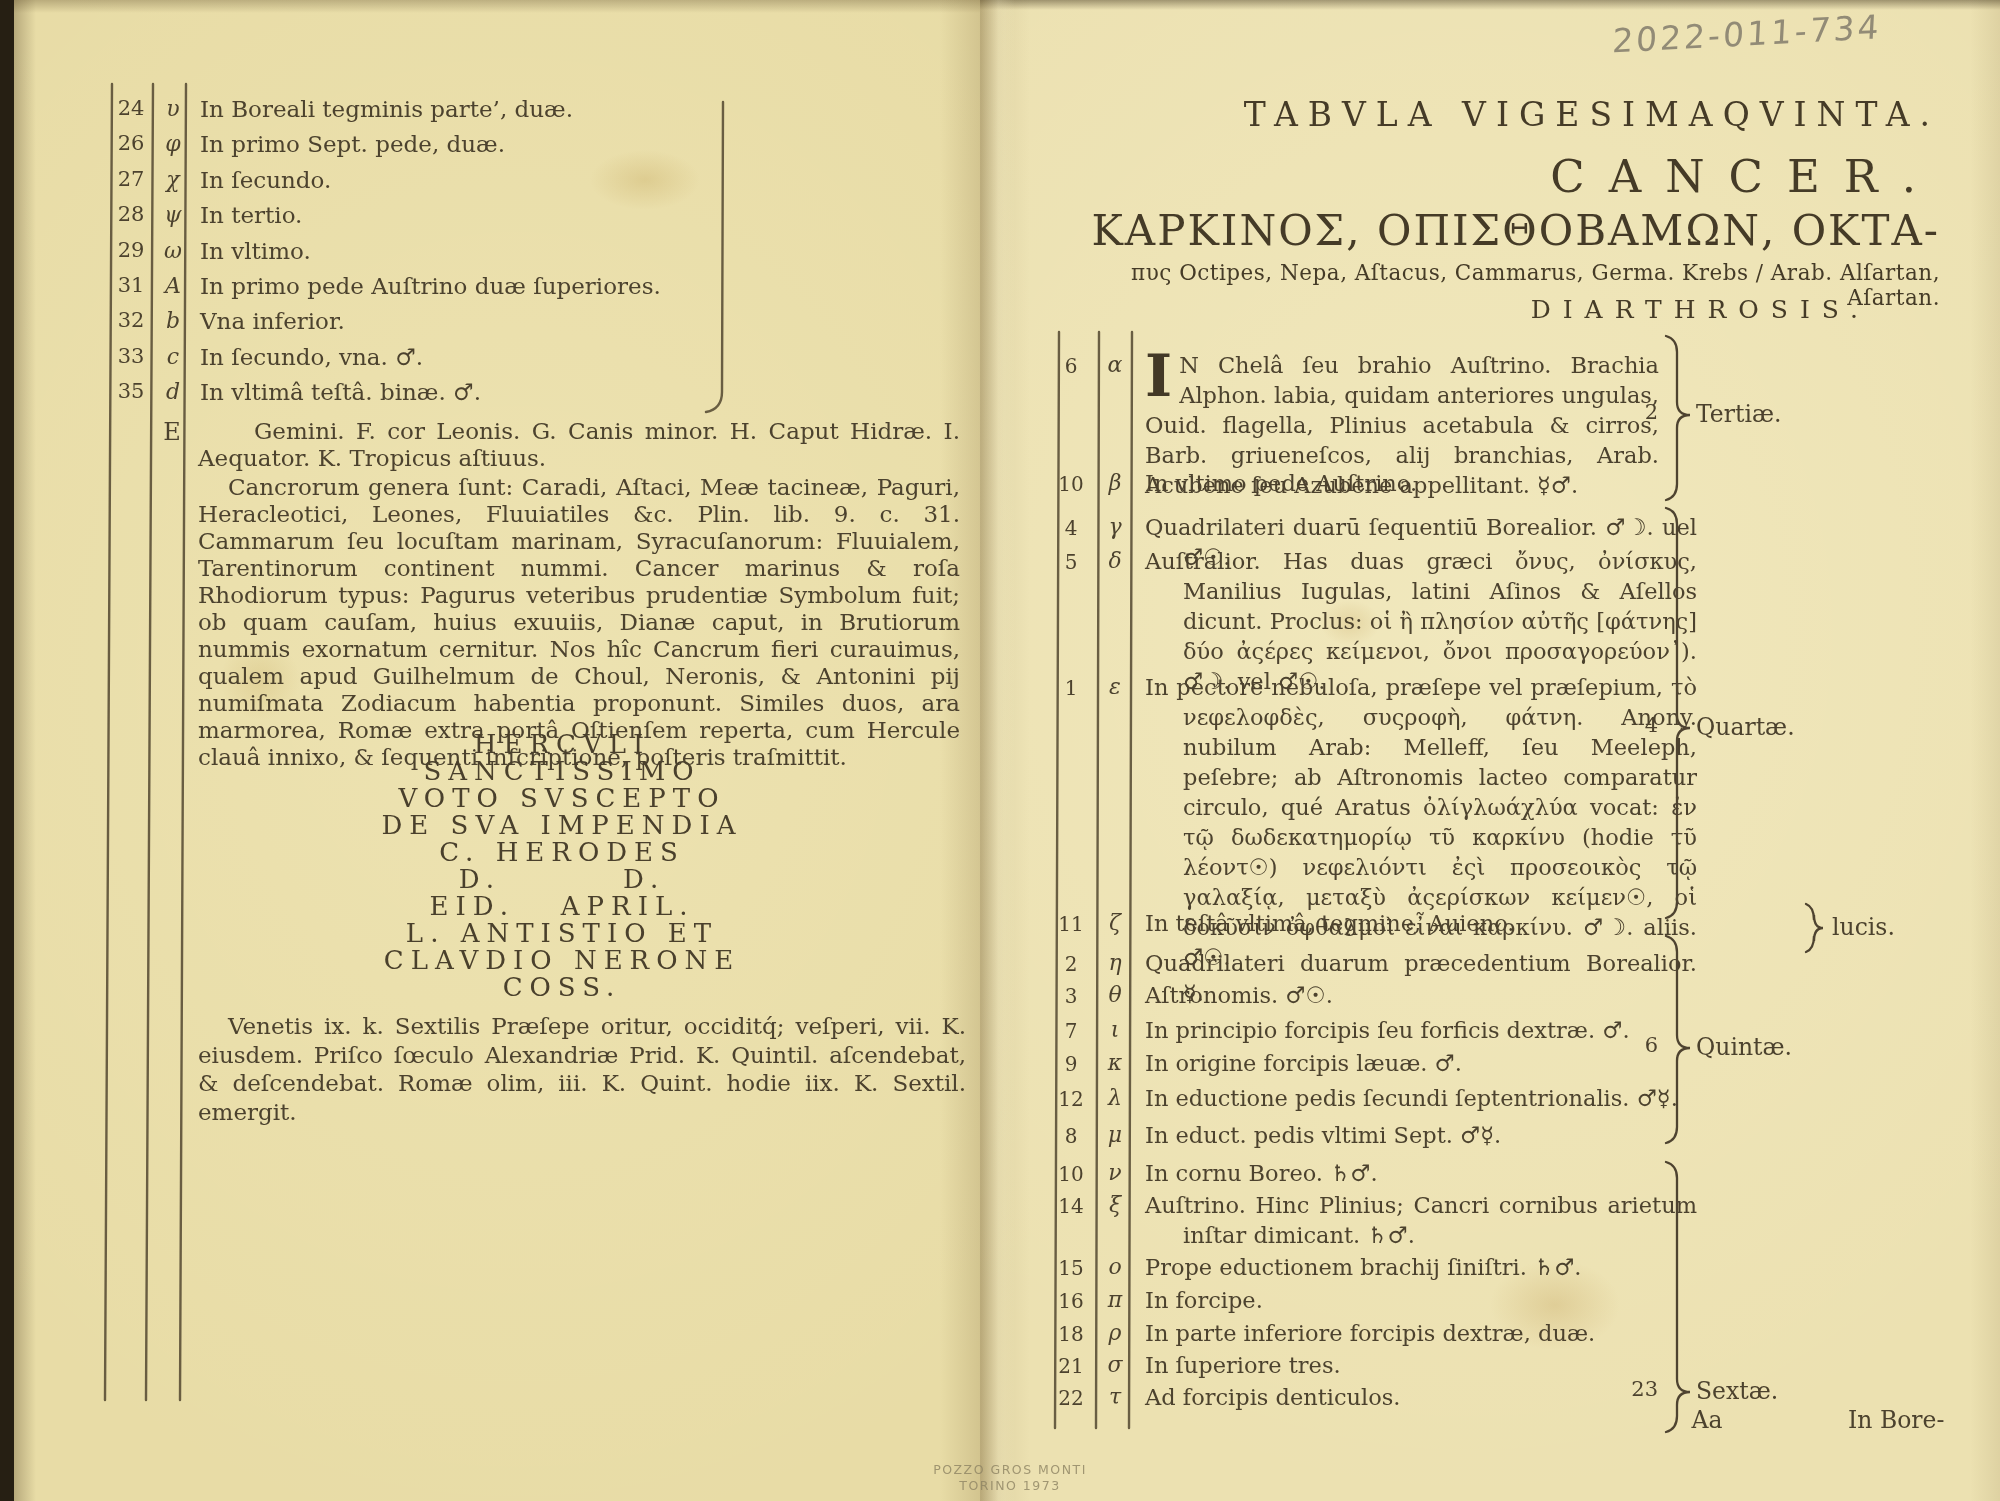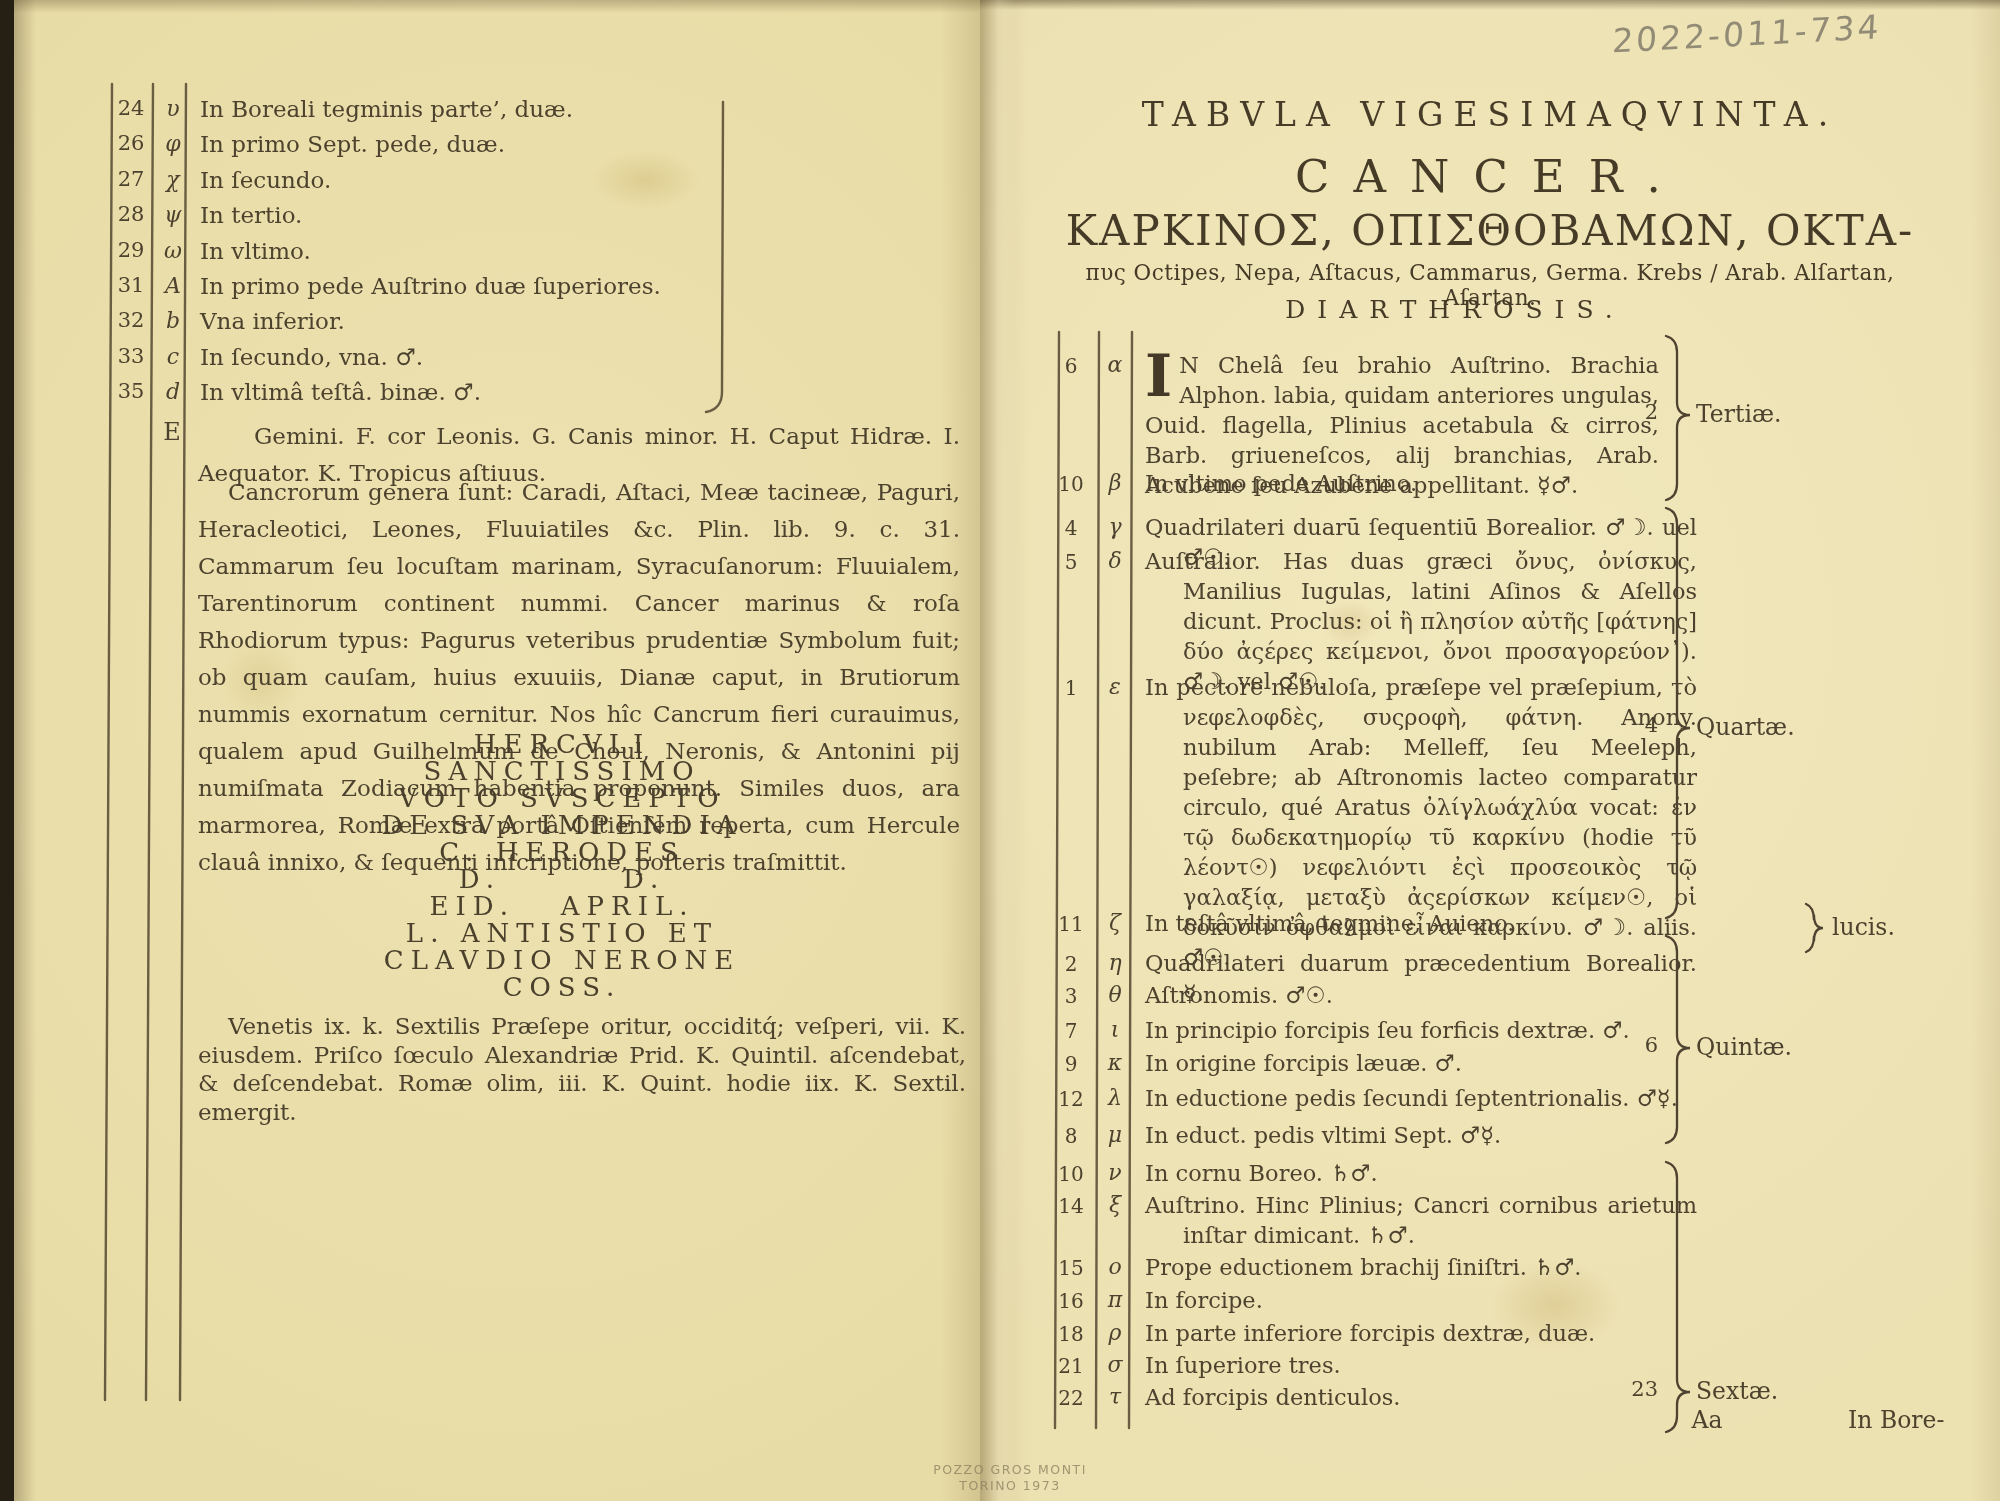--- a/index.html
+++ b/index.html
@@ -21,28 +21,28 @@
       #ece1b1;}
   .gutter{position:absolute;left:940px;top:0;width:75px;height:1501px;pointer-events:none;
     background:linear-gradient(90deg, rgba(130,108,58,0) 0%, rgba(130,108,58,.22) 55%, rgba(255,248,210,.22) 78%, rgba(130,108,58,0) 100%);}
   .fox{position:absolute;border-radius:50%;pointer-events:none;}
   
   .lrow{position:absolute;left:96px;width:880px;height:34px;}
   .lnum{position:absolute;left:16px;width:38px;text-align:center;font-size:21px;}
   .lglyph{position:absolute;left:62px;width:30px;text-align:center;font-size:22px;font-style:italic;}
   .ltext{position:absolute;left:104px;top:0;font-size:23px;white-space:nowrap;}
   .e-label{position:absolute;left:158px;top:418px;width:28px;text-align:center;font-size:24px;}
-  .para{position:absolute;font-size:23px;line-height:37px;text-align:justify;}
+  .para{position:absolute;font-size:23px;line-height:27px;text-align:justify;}
   .gemini{left:198px;top:418px;width:762px;text-indent:56px;}
   .cancrorum{left:198px;top:474px;width:762px;text-indent:30px;}
   .venetis{left:198px;top:1012px;width:768px;text-indent:30px;line-height:28.5px;}
   #inscription{position:absolute;left:312px;top:731px;width:500px;}
   .insc-line{white-space:pre;text-align:center;font-size:26px;letter-spacing:7px;line-height:27px;color:#4a402c;}
   
-  .rp-h{position:absolute;text-align:center;color:#453b27;}
+  .rp-h{position:absolute;text-align:right;color:#453b27;}
   .h-tabula{left:1040px;top:95px;width:900px;font-size:33px;letter-spacing:10px;}
   .h-cancer{left:1040px;top:150px;width:900px;font-size:45px;letter-spacing:24px;}
   .h-greek{left:1040px;top:206px;width:900px;font-size:42px;letter-spacing:2px;}
   .h-sub{left:1040px;top:260px;width:900px;font-size:21.5px;letter-spacing:.5px;}
   .h-diar{left:1040px;top:295px;width:830px;font-size:25px;letter-spacing:12px;}
   
   .rrow{position:absolute;left:1040px;width:650px;}
   .rnum{position:absolute;left:10px;top:4px;width:42px;text-align:center;font-size:20px;}
   .rglyph{position:absolute;left:60px;top:2px;width:30px;text-align:center;font-size:22px;font-style:italic;}
   .rtext{position:absolute;left:105px;top:0;width:514px;font-size:22.5px;line-height:30px;text-align:justify;padding-left:38px;text-indent:-38px;}

